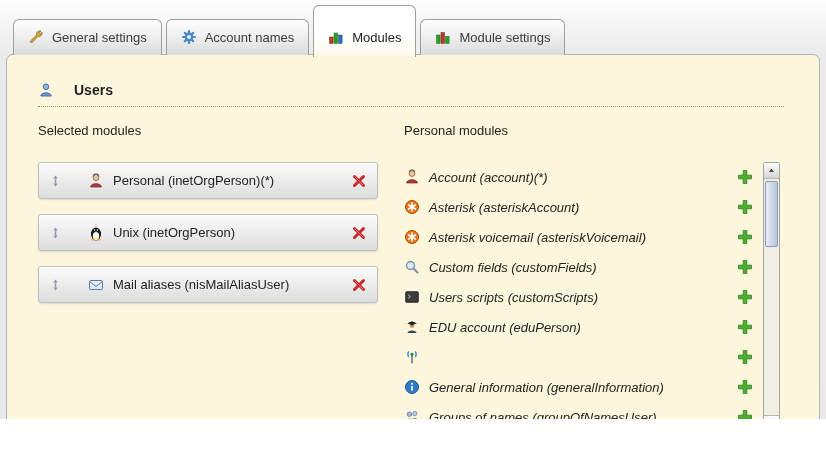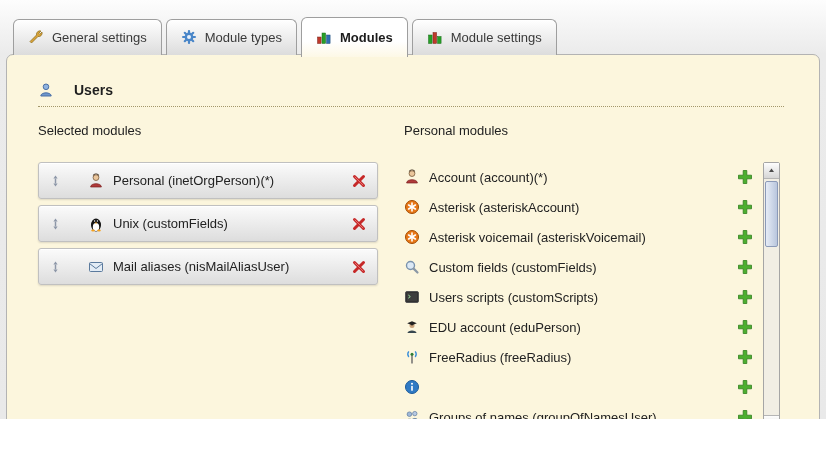--- a/index.html
+++ b/index.html
@@ -27,24 +27,23 @@
     display:flex; align-items:center; gap:8px;
     padding:9px 14px 10px 14px;
     border:1px solid #9e9e9e; border-bottom:none;
     border-radius:6px 6px 0 0;
     background:linear-gradient(#ffffff,#dcdcdc);
     font-size:13px; color:#3a3a3a; cursor:pointer;
     box-shadow:inset 0 1px 0 rgba(255,255,255,.9);
   }
   .tab.active {
     position:relative; z-index:4; margin-bottom:-2px;
-    padding-top:11px; padding-bottom:12px;
+    padding-top:23px; padding-bottom:12px;
     background:linear-gradient(#ffffff 60%, #fdf8e6);
     color:#1c1c1c;
-    font-weight:bold;
   }
   .tab-icon { width:16px; height:16px; flex:0 0 16px; }
   .tab-icon svg { width:16px; height:16px; display:block; }
 
   
   .section-header {
     margin:28px 36px 0 32px; padding-bottom:8px;
     border-bottom:1px dotted #a3976a;
     display:flex; align-items:center; gap:20px;
     font-size:14px; font-weight:bold; color:#1f1f1f;
@@ -52,36 +51,36 @@
   .section-header .hdr-icon { width:16px; height:16px; }
   .section-header .hdr-icon svg { width:16px; height:16px; display:block; }
 
   
   .columns { display:flex; margin:16px 40px 0 32px; }
   .col-heading { font-size:13px; color:#222; margin-bottom:24px; }
 
   .col-left { width:340px; flex:0 0 340px; }
   .selected-row {
     display:flex; align-items:center; height:37px;
-    padding:0 10px; margin-bottom:6px;
+    padding:0 10px; margin-bottom:15px;
     border:1px solid #c0c0c0; border-radius:3px;
     background:linear-gradient(#fbfbfb,#dddddd);
     box-shadow:0 1px 2px rgba(0,0,0,.12), inset 0 1px 0 rgba(255,255,255,.85);
   }
   .drag { width:13px; height:14px; margin-right:26px; cursor:move; }
   .drag svg { width:13px; height:14px; display:block; }
   .mod-icon { width:16px; height:16px; flex:0 0 16px; margin-right:9px; }
   .mod-icon svg { width:16px; height:16px; display:block; }
   .row-label { font-size:13px; color:#222; white-space:nowrap; }
   .delete-btn { margin-left:auto; width:16px; height:16px; cursor:pointer; }
   .delete-btn svg { width:16px; height:16px; display:block; }
 
   .col-right { flex:1; margin-left:26px; }
   .avail-wrap { display:flex; align-items:stretch; }
-  .avail-list { flex:1; }
+  .avail-list { flex:1;font-style:italic; }
   .avail-row { display:flex; align-items:center; height:30px; }
   .plus-btn { margin-left:auto; margin-right:10px; width:16px; height:16px; cursor:pointer; }
   .plus-btn svg { width:16px; height:16px; display:block; }
 
   
   .scrollbar {
     width:17px; flex:0 0 17px;
     border:1px solid #a5a5a5; background:#f1eee4; border-radius:2px;
     display:flex; flex-direction:column;
   }
@@ -122,21 +121,21 @@
             <g fill="#4a86c8">
               <rect x="6.9" y="1" width="2.2" height="14" rx="1"></rect>
               <rect x="6.9" y="1" width="2.2" height="14" rx="1" transform="rotate(45 8 8)"></rect>
               <rect x="6.9" y="1" width="2.2" height="14" rx="1" transform="rotate(90 8 8)"></rect>
               <rect x="6.9" y="1" width="2.2" height="14" rx="1" transform="rotate(135 8 8)"></rect>
             </g>
             <circle cx="8" cy="8" r="4.4" fill="#4a86c8"></circle>
             <circle cx="8" cy="8" r="2" fill="#e8f0fa"></circle>
           </svg>
         </span>
-        <span class="tab-label">Module types</span>
+        <span class="tab-label">Account names</span>
       </div>
 
       <div class="tab active">
         <span class="tab-icon">
           <svg viewBox="0 0 16 16">
             <rect x="1.5" y="8" width="3.6" height="6.5" fill="#c0392b" stroke="#7a241a" stroke-width="0.5"></rect>
             <rect x="6" y="4" width="3.6" height="10.5" fill="#27a027" stroke="#1a6b1a" stroke-width="0.5"></rect>
             <rect x="10.5" y="6" width="3.6" height="8.5" fill="#2e6fb0" stroke="#1d4a7a" stroke-width="0.5"></rect>
           </svg>
         </span>
@@ -218,21 +217,21 @@
                 <svg viewBox="0 0 16 16">
                   <ellipse cx="8" cy="9" rx="5" ry="6.4" fill="#141414"></ellipse>
                   <ellipse cx="8" cy="11" rx="3.2" ry="3.9" fill="#ffffff"></ellipse>
                   <circle cx="6.6" cy="5" r="0.7" fill="#ffffff"></circle>
                   <circle cx="9.4" cy="5" r="0.7" fill="#ffffff"></circle>
                   <path d="M6.8 6.4 L9.2 6.4 L8 8 Z" fill="#f6a21d"></path>
                   <ellipse cx="5" cy="14.6" rx="1.8" ry="1" fill="#f6a21d"></ellipse>
                   <ellipse cx="11" cy="14.6" rx="1.8" ry="1" fill="#f6a21d"></ellipse>
                 </svg>
               </span>
-              <span class="row-label">Unix (customFields)</span>
+              <span class="row-label">Unix (inetOrgPerson)</span>
               <span class="delete-btn">
                 <svg viewBox="0 0 16 16">
                   <g stroke="#c62828" stroke-width="3" stroke-linecap="round">
                     <line x1="3.5" y1="3.5" x2="12.5" y2="12.5"></line>
                     <line x1="12.5" y1="3.5" x2="3.5" y2="12.5"></line>
                   </g>
                   <g stroke="#e57373" stroke-width="1" stroke-linecap="round">
                     <line x1="4" y1="4" x2="12" y2="12"></line>
                   </g>
                 </svg>
@@ -381,36 +380,36 @@
 
               <div class="avail-row">
                 <span class="mod-icon">
                   <svg viewBox="0 0 16 16">
                     <line x1="8" y1="6" x2="8" y2="14.5" stroke="#666" stroke-width="1.4"></line>
                     <circle cx="8" cy="5.2" r="1.5" fill="#2f7d32"></circle>
                     <path d="M4.8 2.4 A4.6 4.6 0 0 0 4.8 8" fill="none" stroke="#3a8fd9" stroke-width="1.3"></path>
                     <path d="M11.2 2.4 A4.6 4.6 0 0 1 11.2 8" fill="none" stroke="#3a8fd9" stroke-width="1.3"></path>
                   </svg>
                 </span>
-                <span class="row-label">FreeRadius (freeRadius)</span>
                 <span class="plus-btn">
                   <svg viewBox="0 0 16 16">
                     <path d="M6.2 1.5 h3.6 v4.7 h4.7 v3.6 h-4.7 v4.7 h-3.6 v-4.7 h-4.7 v-3.6 h4.7 Z" fill="#4caf2f" stroke="#2e7d1e" stroke-width="0.8"></path>
                   </svg>
                 </span>
               </div>
 
               <div class="avail-row">
                 <span class="mod-icon">
                   <svg viewBox="0 0 16 16">
                     <circle cx="8" cy="8" r="6.5" fill="#2f7ac4" stroke="#1b5a9a"></circle>
                     <rect x="7.2" y="6.9" width="1.6" height="4.8" fill="#ffffff"></rect>
                     <circle cx="8" cy="4.7" r="1" fill="#ffffff"></circle>
                   </svg>
                 </span>
+                <span class="row-label">General information (generalInformation)</span>
                 <span class="plus-btn">
                   <svg viewBox="0 0 16 16">
                     <path d="M6.2 1.5 h3.6 v4.7 h4.7 v3.6 h-4.7 v4.7 h-3.6 v-4.7 h-4.7 v-3.6 h4.7 Z" fill="#4caf2f" stroke="#2e7d1e" stroke-width="0.8"></path>
                   </svg>
                 </span>
               </div>
 
               <div class="avail-row">
                 <span class="mod-icon">
                   <svg viewBox="0 0 16 16">

